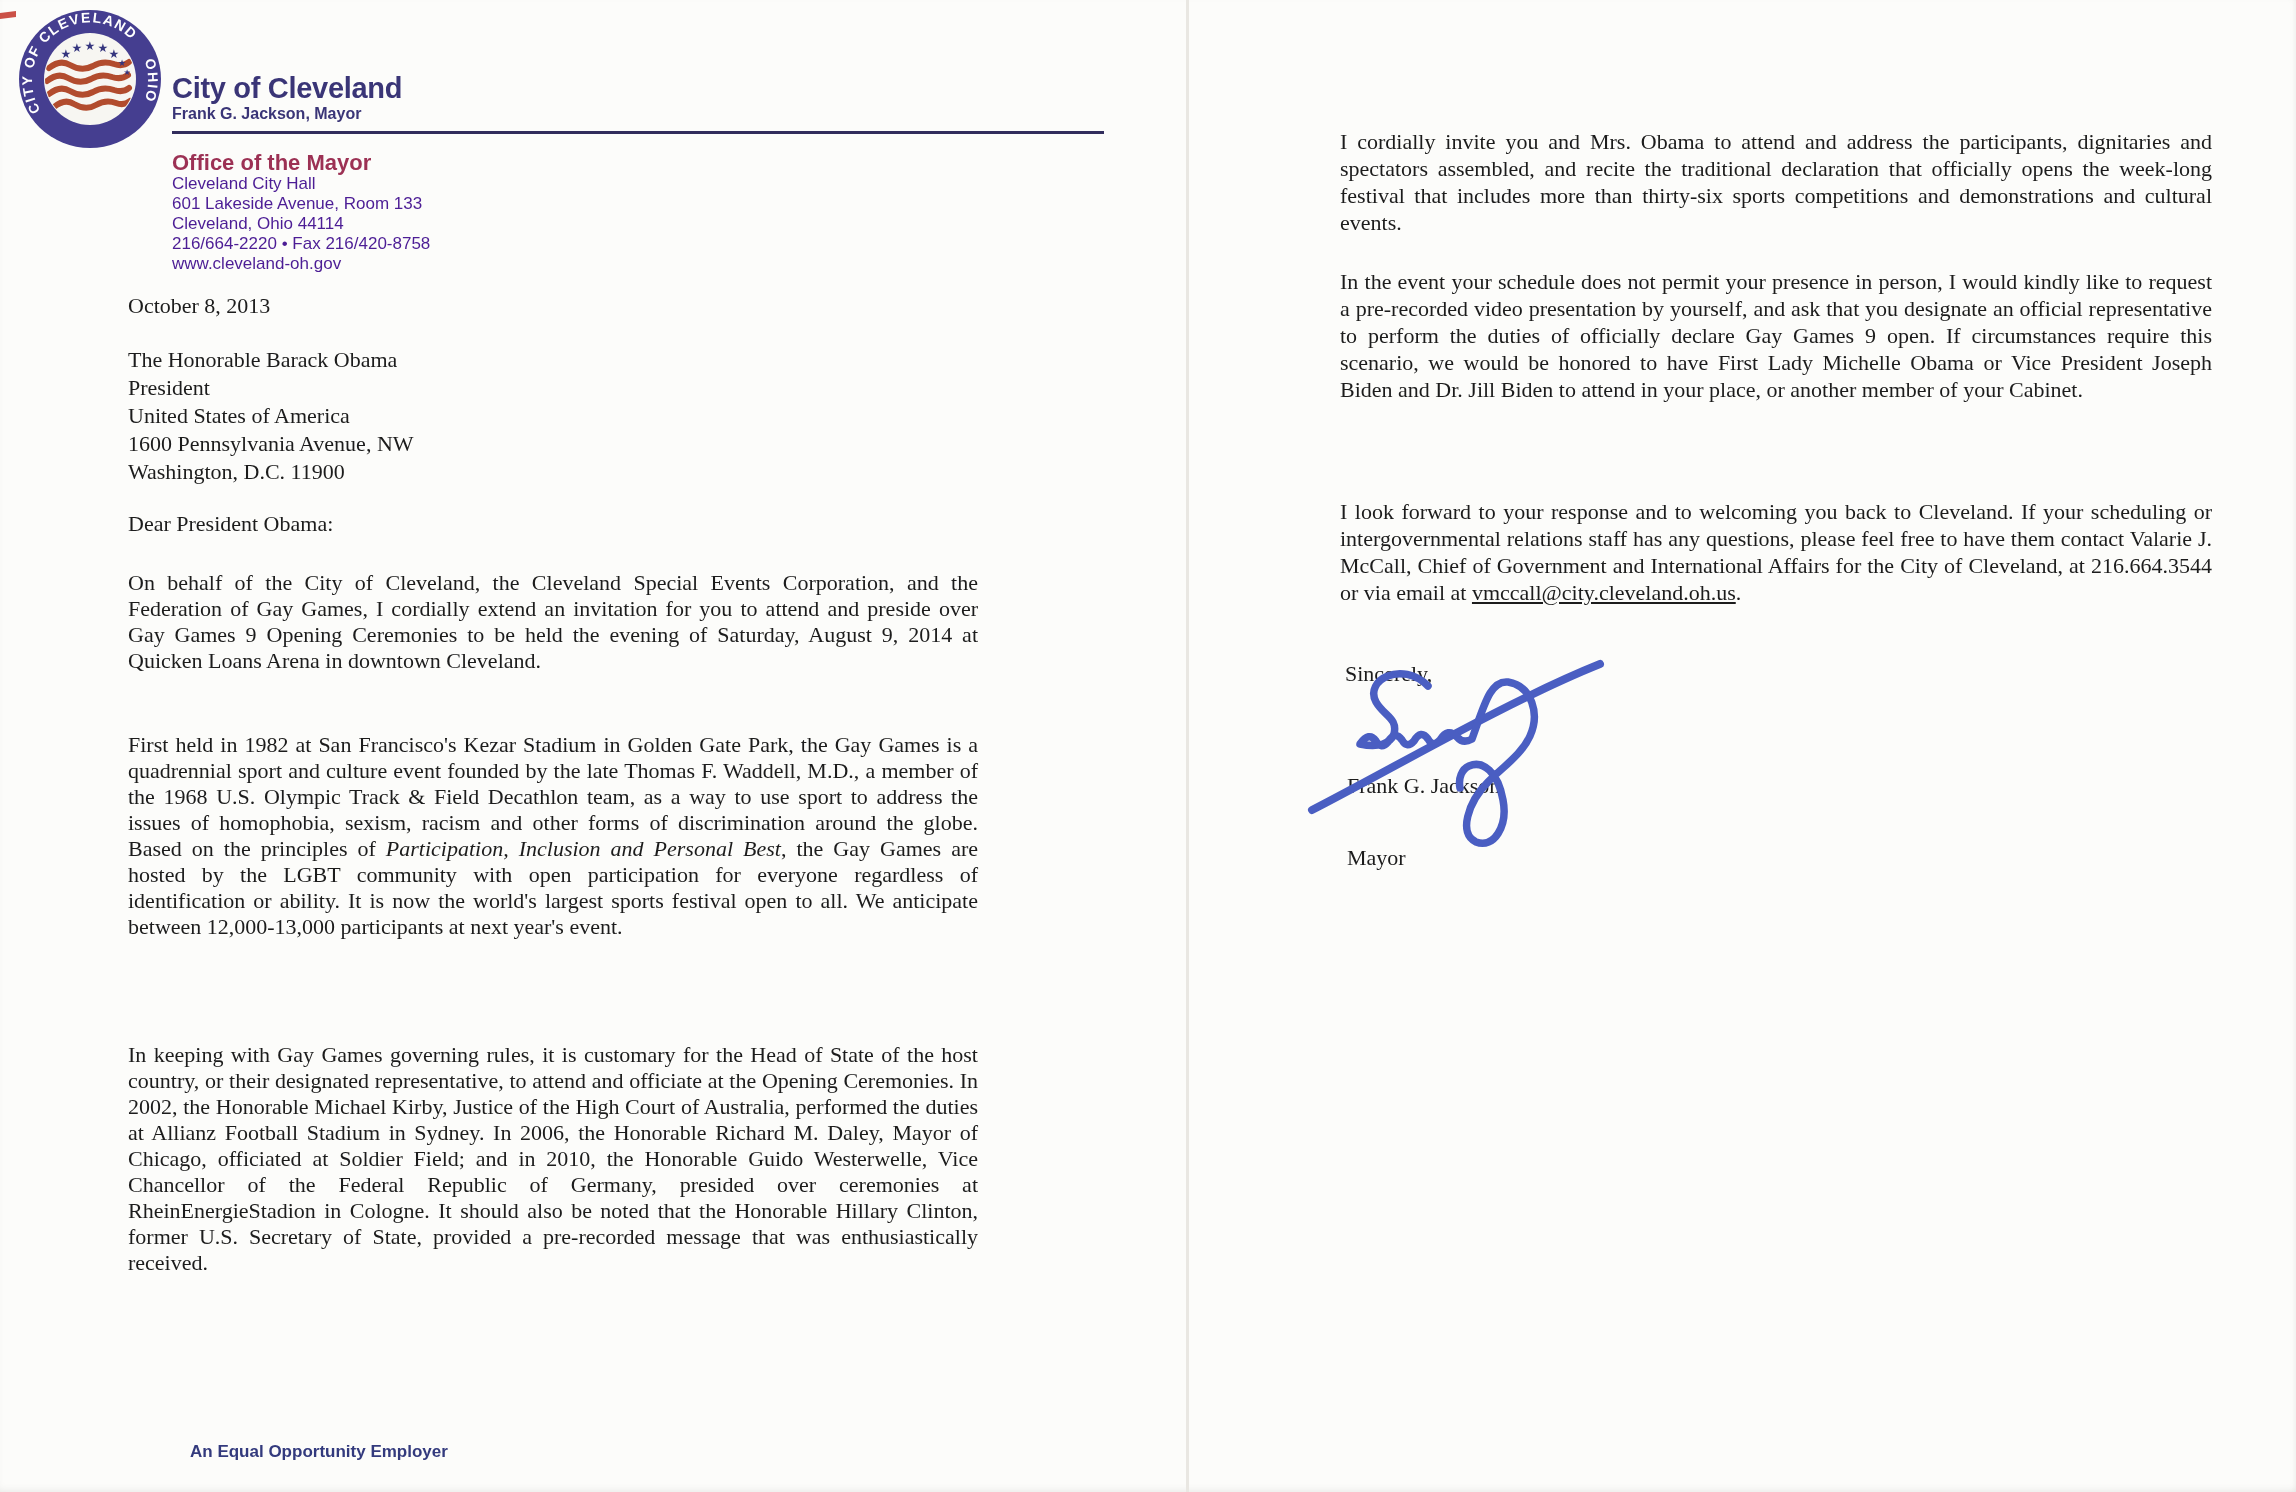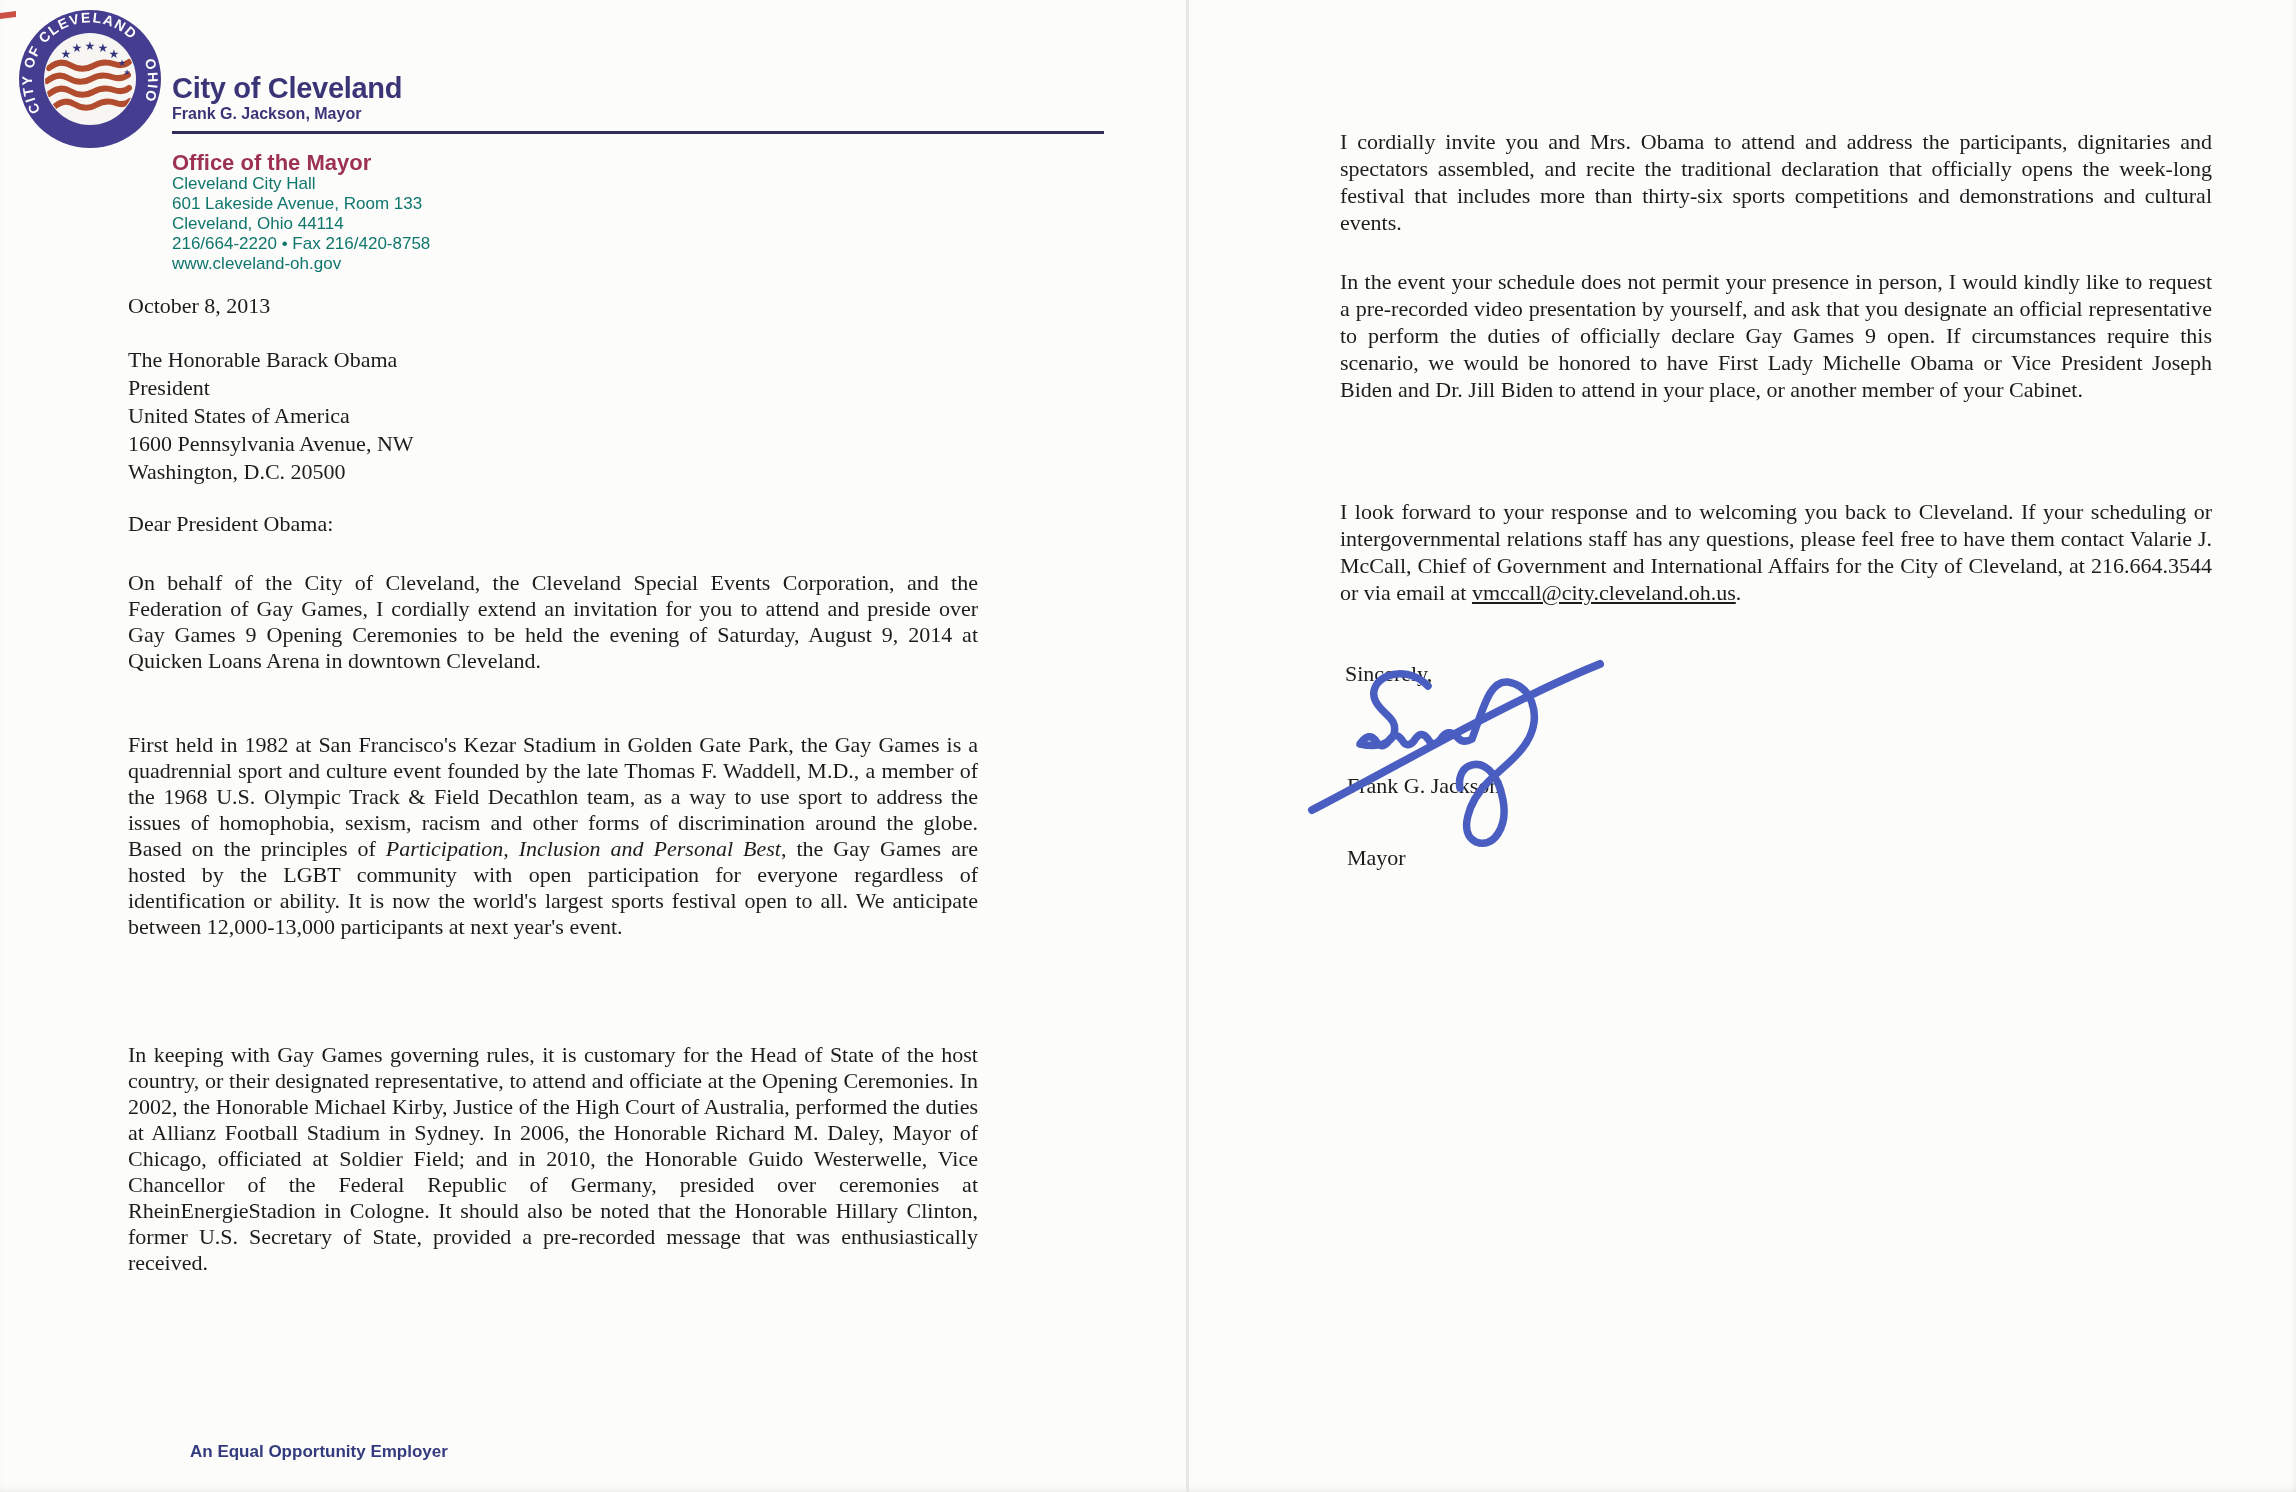--- a/index.html
+++ b/index.html
@@ -17,21 +17,21 @@
   
   .seal{position:absolute;left:16px;top:8px;}
   .org-name{position:absolute;left:172px;top:72px;font-family:"Liberation Sans",sans-serif;
     font-size:29px;font-weight:600;letter-spacing:-.3px;color:#3a3577;}
   .mayor-line{position:absolute;left:172px;top:105px;font-family:"Liberation Sans",sans-serif;
     font-size:16px;font-weight:700;color:#3a3577;}
   .head-rule{position:absolute;left:172px;top:131px;width:932px;height:3px;background:#312d5c;}
   .office-title{position:absolute;left:172px;top:150px;font-family:"Liberation Sans",sans-serif;
     font-size:22px;font-weight:700;color:#9c3154;}
   .office-block{position:absolute;left:172px;top:174px;font-family:"Liberation Sans",sans-serif;
-    font-size:17px;line-height:20px;color:#0f766e;}
+    font-size:17px;line-height:20px;color:#4c1d95;}
 
   
   .serif-line{font-size:22px;line-height:28px;}
   .date-line{position:absolute;left:128px;top:292px;}
   .recipient{position:absolute;left:128px;top:346px;}
   .salutation{position:absolute;left:128px;top:510px;}
   .bodypar{position:absolute;margin:0;text-align:justify;font-size:22px;color:#1c1c1c;}
   .p-left{left:128px;width:850px;line-height:26px;}
   .p-right{left:192px;width:872px;line-height:27px;}
   .p1{top:570px;} .p2{top:732px;} .p3{top:1042px;}
@@ -103,21 +103,21 @@
       <div>www.cleveland-oh.gov</div>
     </div>
 
     <div class="date-line serif-line">October 8, 2013</div>
 
     <div class="recipient serif-line">
       <div>The Honorable Barack Obama</div>
       <div>President</div>
       <div>United States of America</div>
       <div>1600 Pennsylvania Avenue, NW</div>
-      <div>Washington, D.C. 20500</div>
+      <div>Washington, D.C. 11900</div>
     </div>
 
     <div class="salutation serif-line">Dear President Obama:</div>
 
     <p class="bodypar p-left p1">On behalf of the City of Cleveland, the Cleveland Special Events Corporation, and the Federation of Gay Games, I cordially extend an invitation for you to attend and preside over Gay Games 9 Opening Ceremonies to be held the evening of Saturday, August 9, 2014 at Quicken Loans Arena in downtown Cleveland.</p>
 
     <p class="bodypar p-left p2"><span>First held in 1982 at San Francisco's Kezar Stadium in Golden Gate Park, the Gay Games is a quadrennial sport and culture event founded by the late Thomas F. Waddell, M.D., a member of the 1968 U.S. Olympic Track &amp; Field Decathlon team, as a way to use sport to address the issues of homophobia, sexism, racism and other forms of discrimination around the globe. Based on the principles of </span><span class="ital">Participation, Inclusion and Personal Best</span><span>, the Gay Games are hosted by the LGBT community with open participation for everyone regardless of identification or ability. It is now the world's largest sports festival open to all. We anticipate between 12,000-13,000 participants at next year's event.</span></p>
 
     <p class="bodypar p-left p3">In keeping with Gay Games governing rules, it is customary for the Head of State of the host country, or their designated representative, to attend and officiate at the Opening Ceremonies. In 2002, the Honorable Michael Kirby, Justice of the High Court of Australia, performed the duties at Allianz Football Stadium in Sydney. In 2006, the Honorable Richard M. Daley, Mayor of Chicago, officiated at Soldier Field; and in 2010, the Honorable Guido Westerwelle, Vice Chancellor of the Federal Republic of Germany, presided over ceremonies at RheinEnergieStadion in Cologne. It should also be noted that the Honorable Hillary Clinton, former U.S. Secretary of State, provided a pre-recorded message that was enthusiastically received.</p>
 

